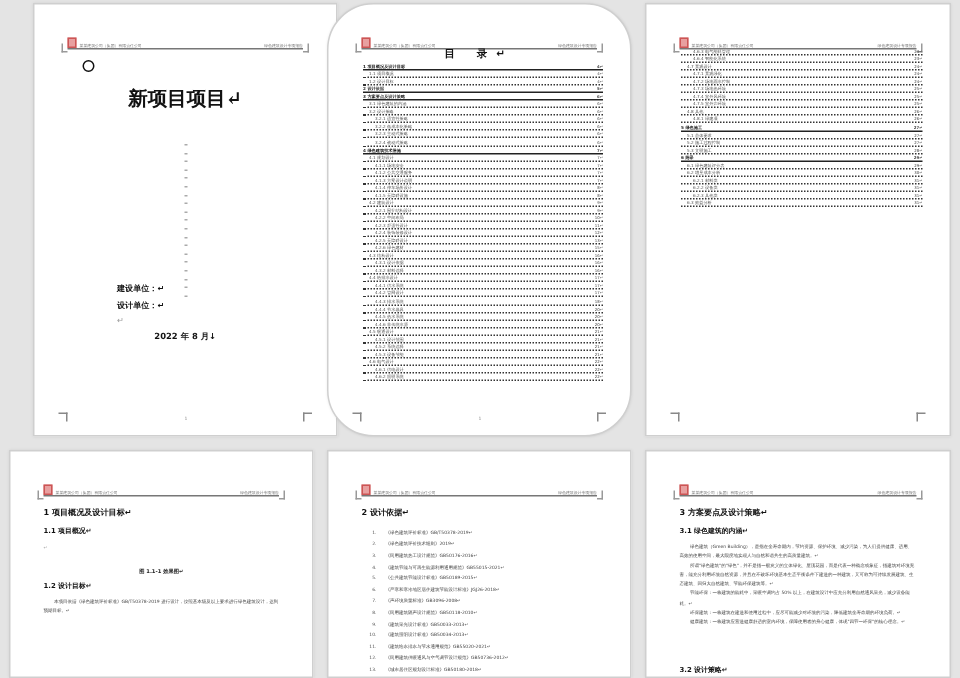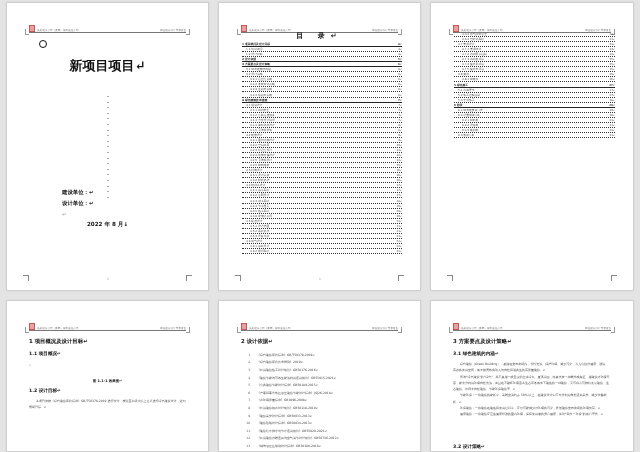--- a/index.html
+++ b/index.html
@@ -1,20 +1,20 @@
 <!DOCTYPE html>
 <html><head>
 <meta charset="utf-8">
 <style>
   * { box-sizing: border-box; margin: 0; padding: 0; }
   html, body { width: 640px; height: 452px; overflow: hidden; background: #e4e4e4; font-family: "DejaVu Sans", sans-serif; }
   .canvas { position: relative; width: 640px; height: 452px; background: #e4e4e4; }
   .page { position: absolute; background: #fff; border: 1px solid #cfcfcf; box-shadow: 0 0 2px rgba(0,0,0,0.08); overflow: hidden; }
-  .p1 { left: 6px; top: 2px; width: 203px; height: 289px; }
-  .p2 { left: 218px; top: 2px; width: 203px; height: 289px; }
+  .p1 { left: 22px; top: 2px; width: 203px; height: 289px; }
+  .p2 { left: 218px; top: 2px; width: 203px; height: 289px; border-radius: 31px; }
   .p3 { left: 430px; top: 2px; width: 204px; height: 289px; }
   .p4 { left: 6px; top: 300px; width: 203px; height: 152px; }
   .p5 { left: 218px; top: 300px; width: 203px; height: 152px; }
   .p6 { left: 430px; top: 300px; width: 204px; height: 152px; }
 
   .hdr { position: absolute; left: 22px; right: 22px; top: 22px; height: 8px; border-bottom: 1px solid #777; display: flex; align-items: flex-end; justify-content: space-between; font-size: 2.6px; color: #777; }
   .hdr .left { display: flex; align-items: flex-end; gap: 2px; }
   .hdr .seal { width: 6px; height: 7px; background: #e8a0a0; border: 0.5px solid #c55; }
   .hdr .lbr { position: absolute; left: -4px; bottom: -3px; width: 4px; height: 6px; border-left: 0.5px solid #999; border-bottom: 0.5px solid #999; }
   .hdr .rbr { position: absolute; right: -4px; bottom: -3px; width: 4px; height: 6px; border-right: 0.5px solid #999; border-bottom: 0.5px solid #999; }

